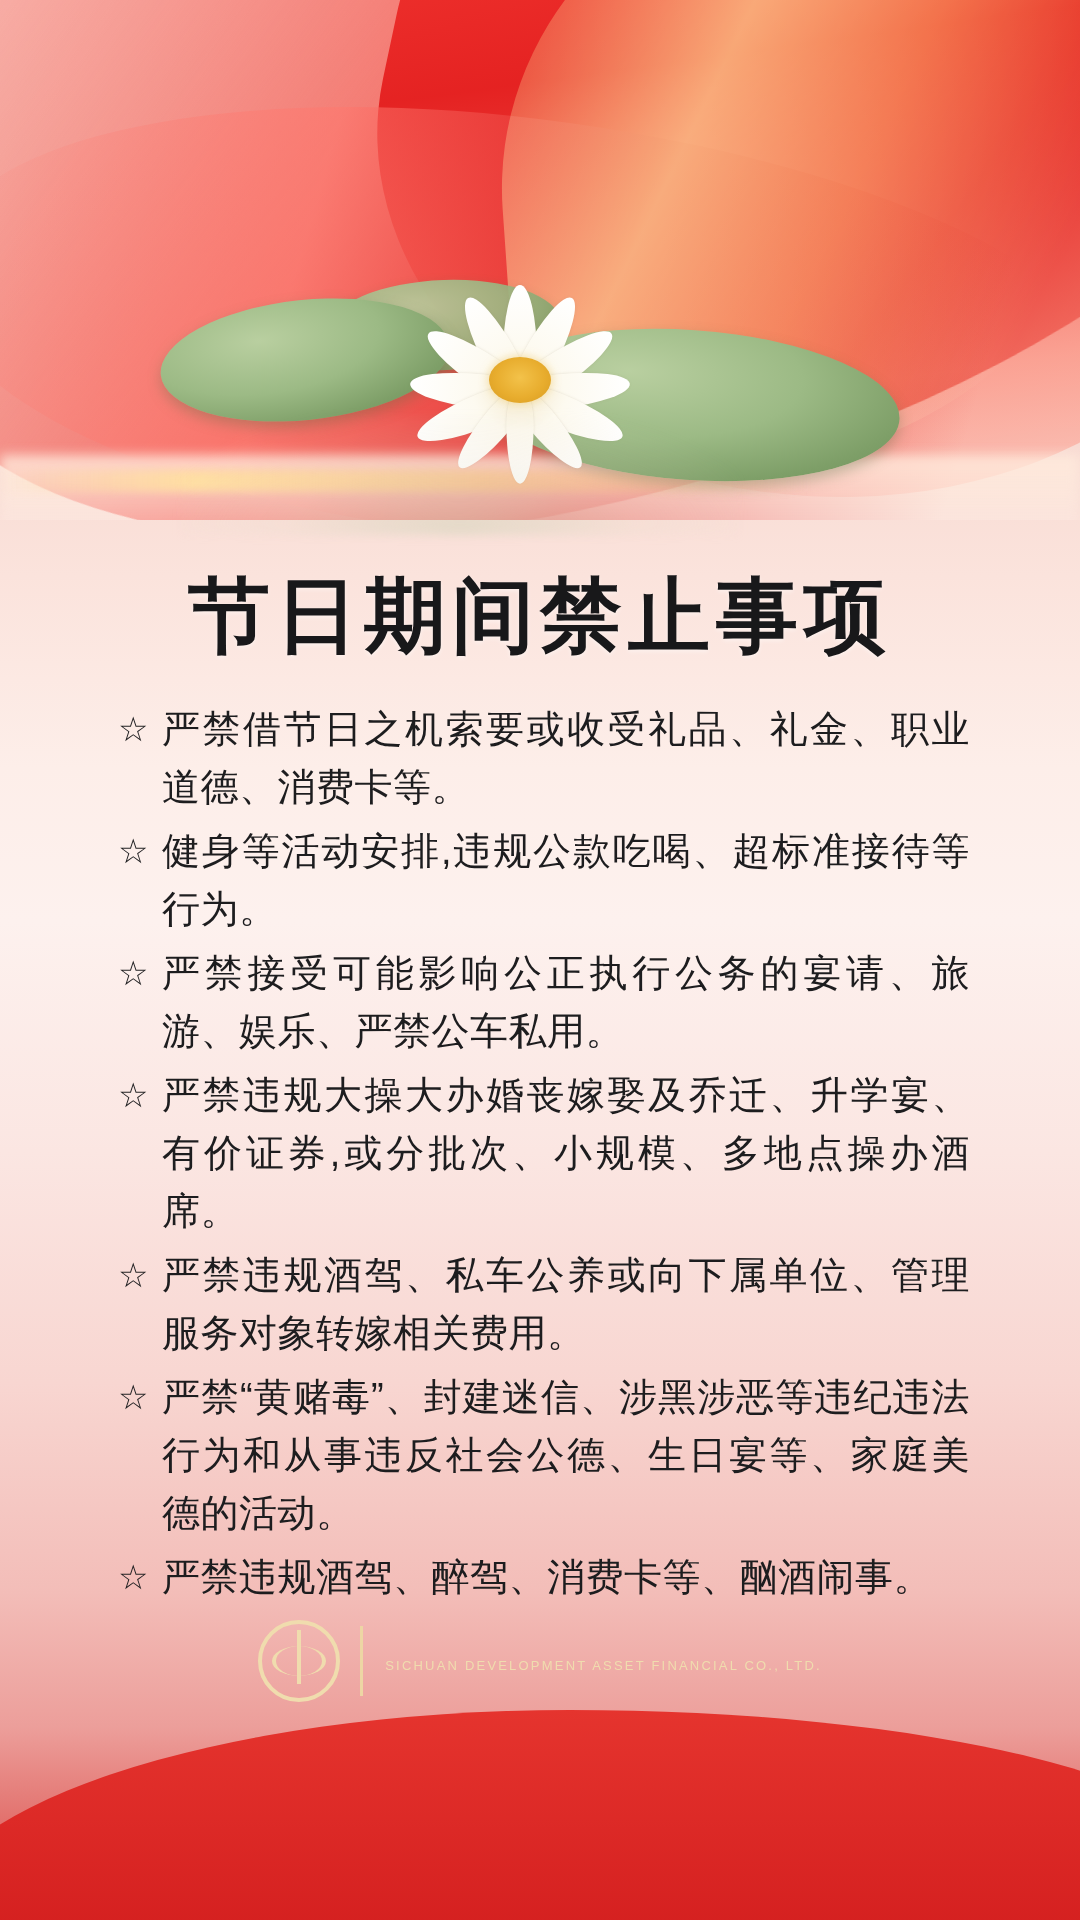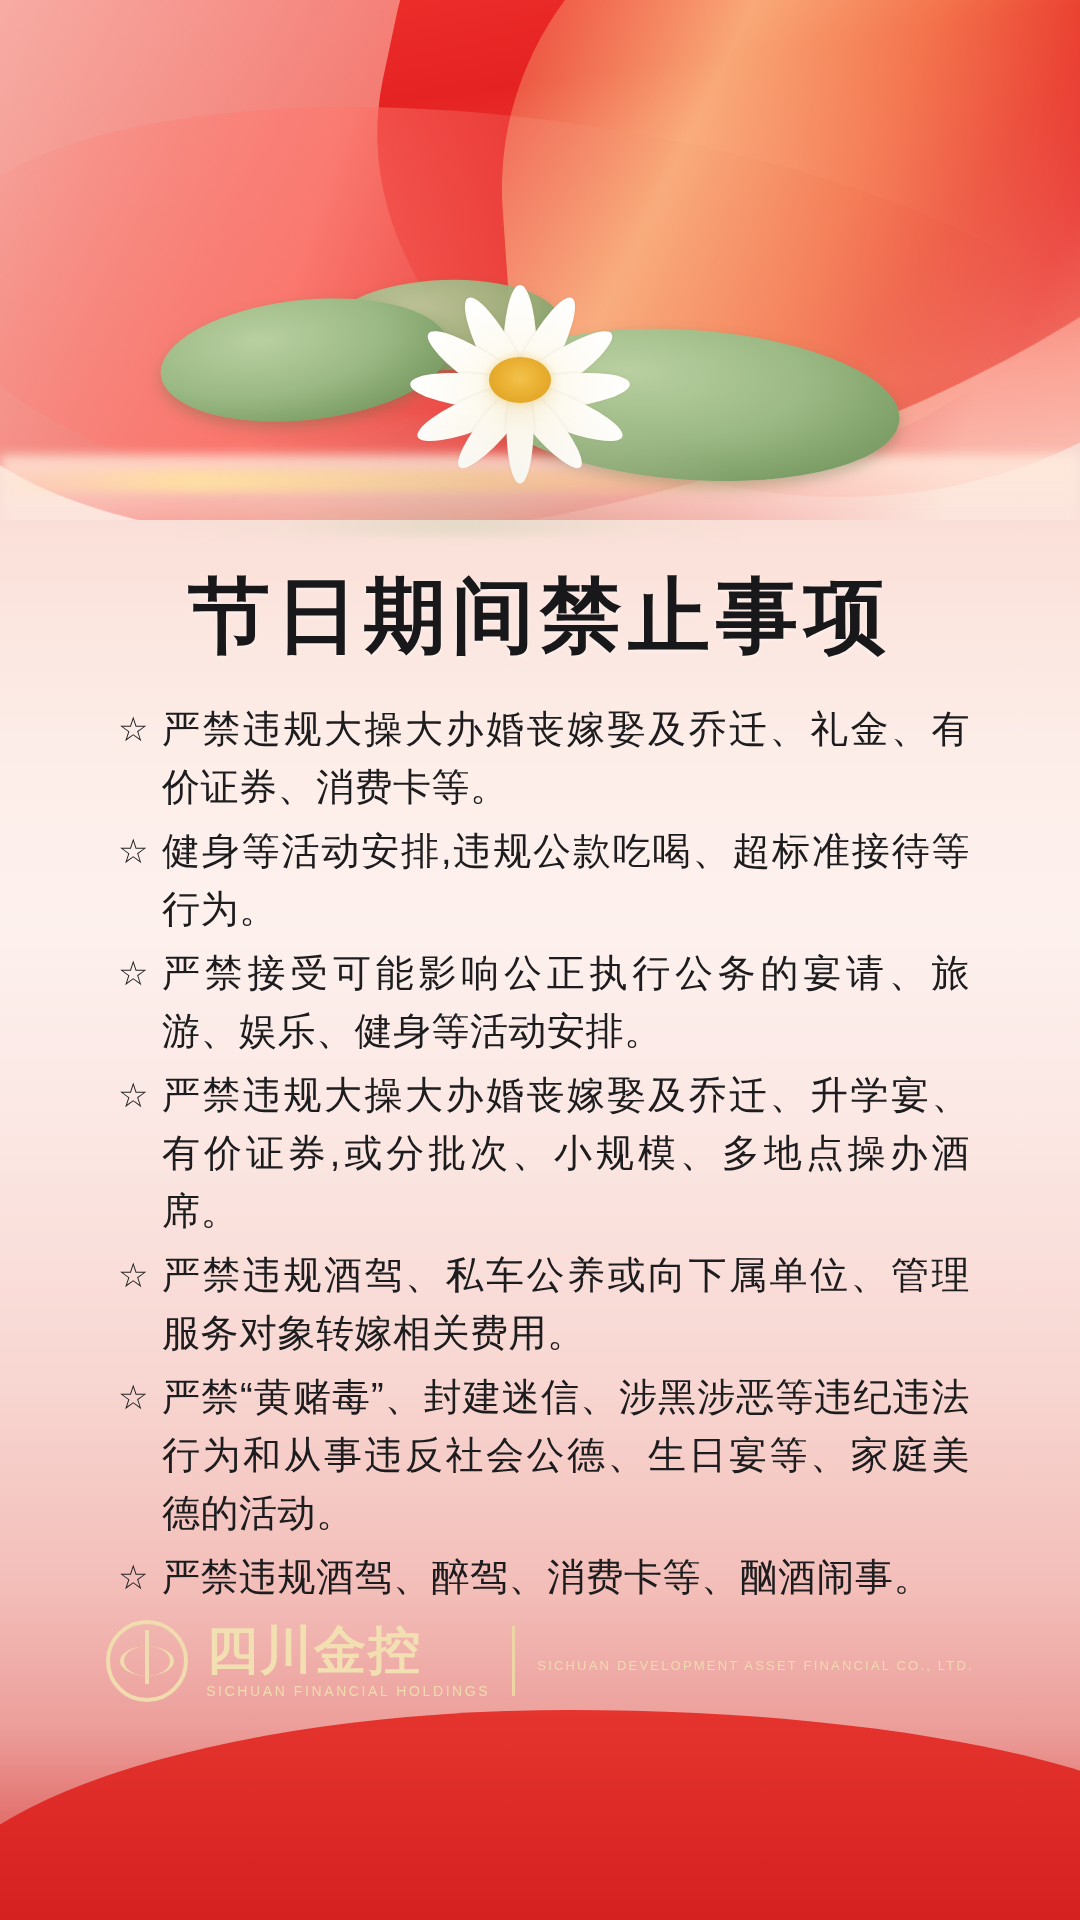--- a/index.html
+++ b/index.html
@@ -353,31 +353,31 @@
   </div>
 
   <div class="content">
 
     <div class="title">节日期间禁止事项</div>
 
     <div class="rules">
 
       <div class="rule">
         <span class="star">☆</span>
-        <span class="rule-text">严禁违规大操大办婚丧嫁娶及乔迁、礼金、有价证券、消费卡等。</span>
+        <span class="rule-text">严禁借节日之机索要或收受礼品、礼金、职业道德、消费卡等。</span>
       </div>
 
       <div class="rule">
         <span class="star">☆</span>
         <span class="rule-text">健身等活动安排,违规公款吃喝、超标准接待等行为。</span>
       </div>
 
       <div class="rule">
         <span class="star">☆</span>
-        <span class="rule-text">严禁接受可能影响公正执行公务的宴请、旅游、娱乐、健身等活动安排。</span>
+        <span class="rule-text">严禁接受可能影响公正执行公务的宴请、旅游、娱乐、严禁公车私用。</span>
       </div>
 
       <div class="rule">
         <span class="star">☆</span>
         <span class="rule-text">严禁违规大操大办婚丧嫁娶及乔迁、升学宴、有价证券,或分批次、小规模、多地点操办酒席。</span>
       </div>
 
       <div class="rule">
         <span class="star">☆</span>
         <span class="rule-text">严禁违规酒驾、私车公养或向下属单位、管理服务对象转嫁相关费用。</span>
@@ -390,24 +390,20 @@
 
       <div class="rule">
         <span class="star">☆</span>
         <span class="rule-text">严禁违规酒驾、醉驾、消费卡等、酗酒闹事。</span>
       </div>
 
     </div>
 
     <div class="footer">
       <div class="logo-mark"></div>
-      <div class="brand-block">
-        <div class="brand-cn">四川金控</div>
-        <div class="brand-en">SICHUAN FINANCIAL HOLDINGS</div>
-      </div>
       <div class="divider"></div>
       <div class="co-block">
         <div class="co-en">SICHUAN  DEVELOPMENT  ASSET  FINANCIAL  CO., LTD.</div>
       </div>
     </div>
 
   </div>
 </div>
 
 </body></html>

